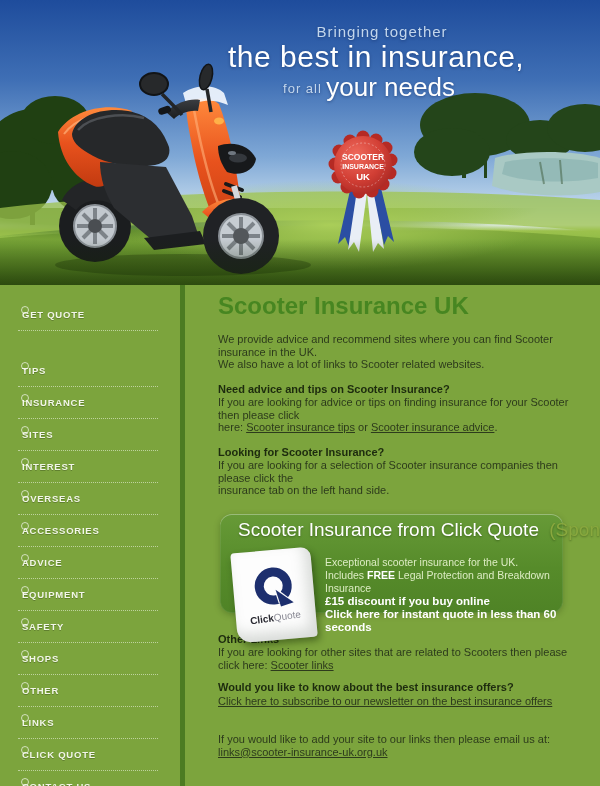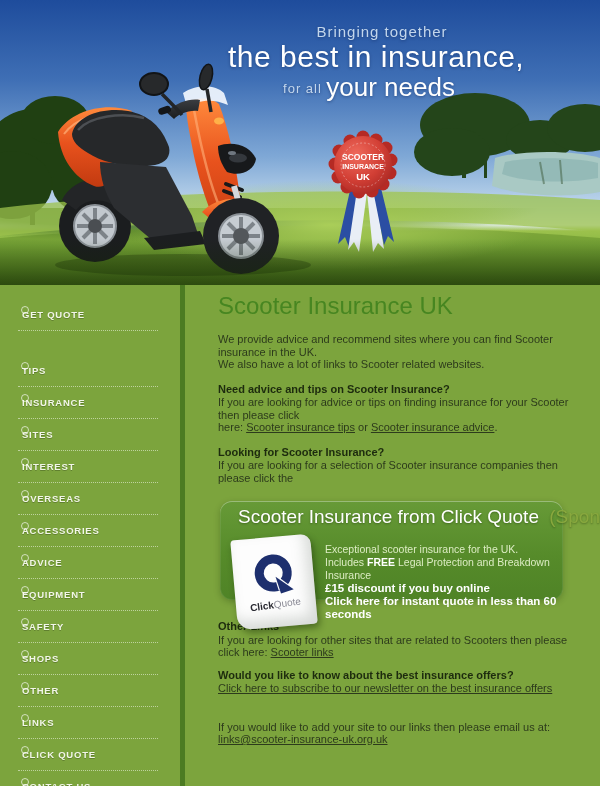--- a/index.html
+++ b/index.html
@@ -34,21 +34,21 @@
   .side-item .label{font-size:9.5px;font-weight:bold;letter-spacing:.08em;color:#f2f6e8;
     text-shadow:0 1px 0 rgba(0,0,0,.22);}
   .side-item .ring{position:absolute;left:21px;top:7px;width:6px;height:6px;border-radius:50%;
     border:1px solid rgba(255,255,255,.65);}
   .side-sep{margin:0 22px 0 18px;border-bottom:1px dotted rgba(255,255,255,.5);height:1px;}
   .side-gap{height:24px;}
 
   
   .main{position:absolute;left:185px;top:285px;width:415px;height:501px;box-sizing:border-box;
     padding:8px 18px 0 33px;color:#2d3b1c;font-size:11px;line-height:12.5px;}
-  .page-title{font-size:24px;line-height:26px;color:#478621;font-weight:400;margin:0 0 14px 0;}
+  .page-title{font-size:24px;line-height:26px;color:#478621;font-weight:700;margin:0 0 14px 0;}
   .para{margin:0 0 12px 0;}
   .para .line{display:block;}
   .sec-head{font-weight:bold;color:#1d2b0e;margin:10px 0 1px 0;}
   .tlink{text-decoration:underline;cursor:pointer;}
 
   
   .sponsor{position:relative;margin:17px 0 0 2px;width:343px;height:99px;border-radius:12px;
     background:linear-gradient(#679a37,#568b2a 55%,#4f8326);
     box-shadow:inset 0 1px 0 rgba(255,255,255,.28), inset 0 0 0 1px rgba(255,255,255,.08), 0 2px 6px rgba(20,40,5,.25);}
   .sponsor-title{padding:10px 0 0 18px;font-size:19px;color:#fff;text-shadow:0 1px 2px rgba(20,40,5,.4);white-space:nowrap;}
@@ -330,20 +330,21 @@
 
     <div class="sec-head">Need advice and tips on Scooter Insurance?</div>
     <div class="para">
       <span class="line">If you are looking for advice or tips on finding insurance for your Scooter then please click</span>
       <span class="line"><span>here: </span><span class="tlink">Scooter insurance tips</span><span> or </span><span class="tlink">Scooter insurance advice</span><span>.</span></span>
     </div>
 
     <div class="sec-head">Looking for Scooter Insurance?</div>
     <div class="para">
       <span class="line">If you are looking for a selection of Scooter insurance companies then please click the</span>
+      <span class="line">insurance tab on the left hand side.</span>
     </div>
 
     <div class="sponsor">
       <div class="sponsor-title">
         <span>Scooter Insurance from Click Quote</span>
         <span class="suffix">(Sponsor)</span>
       </div>
 
       <div class="cq-logo">
         <svg width="44" height="44" viewBox="0 0 44 44">

